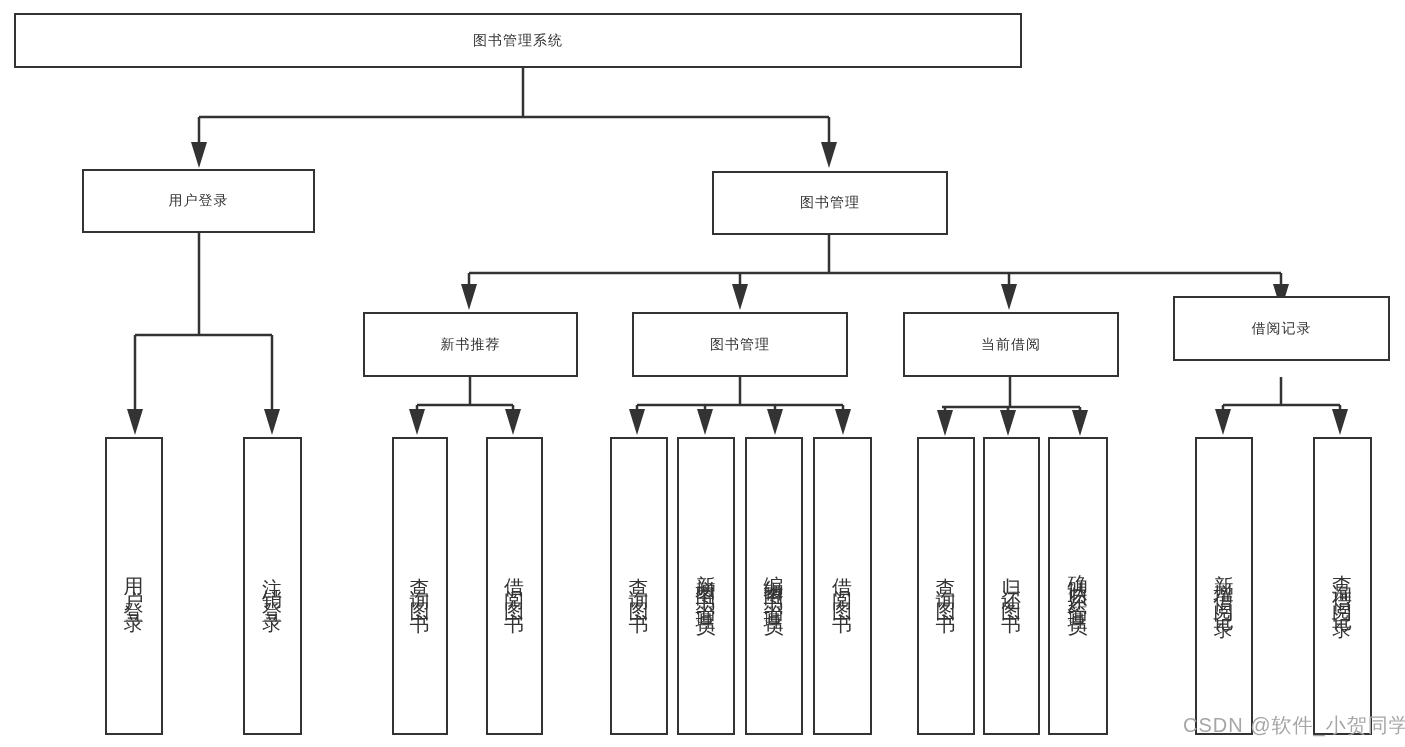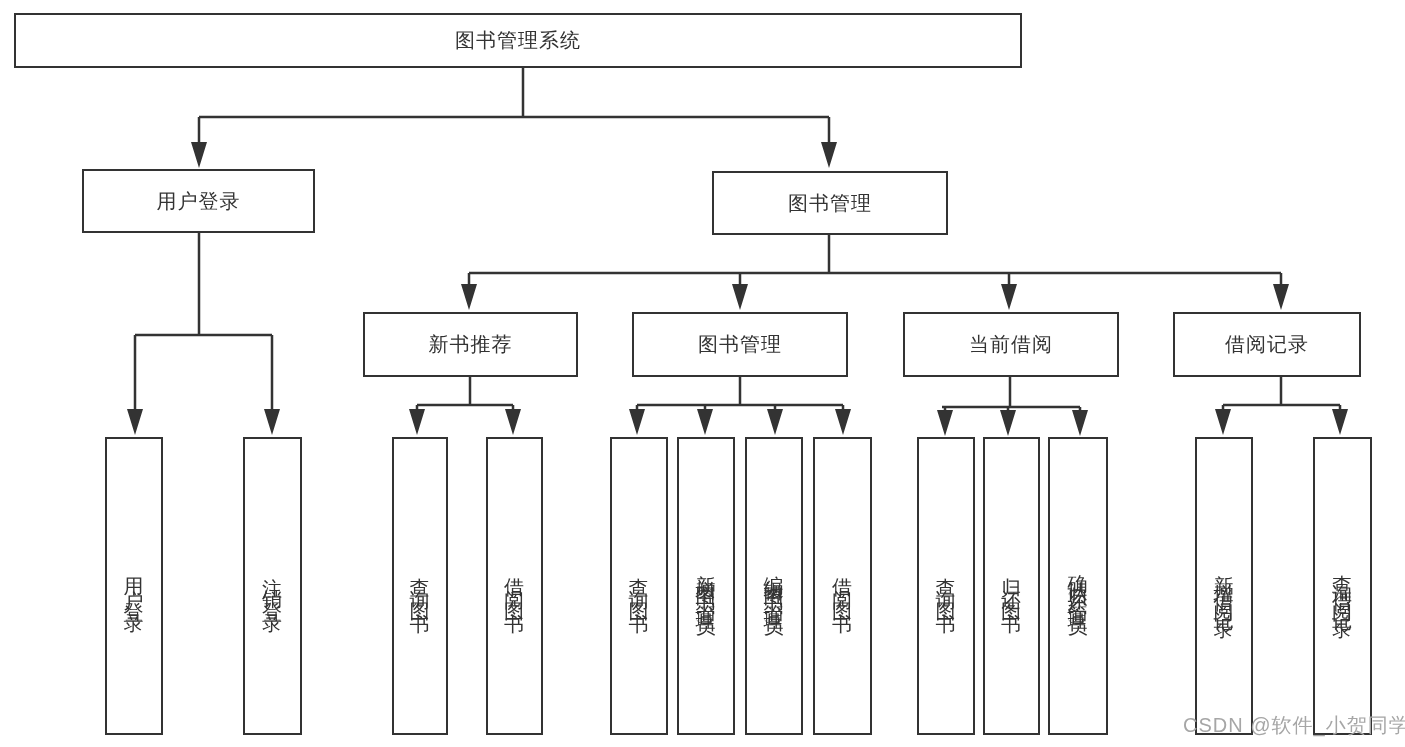--- a/index.html
+++ b/index.html
@@ -21,21 +21,21 @@
     position: absolute;
     box-sizing: border-box;
     background: #ffffff;
     border: 2.5px solid var(--border, #333333);
     color: var(--text, #333333);
     display: flex;
     align-items: center;
     justify-content: center;
     text-align: center;
   }
-  .h { font-size: 20px; letter-spacing: 1px; }
+  .h { font-size: 14px; letter-spacing: 1px; }
   .v {
     writing-mode: vertical-rl;
     text-orientation: mixed;
     font-size: 20px;
     letter-spacing: 12px;
     line-height: 1;
     top: 437px;
     height: 298px;
   }
   .v.mid  { letter-spacing: 9px; }
@@ -87,21 +87,21 @@
   </svg>
 
   <div class="box h" style="left:14px; top:13px; width:1008px; height:55px;">图书管理系统</div>
 
   <div class="box h" style="left:82px; top:169px; width:233px; height:64px;">用户登录</div>
   <div class="box h" style="left:712px; top:171px; width:236px; height:64px;">图书管理</div>
 
   <div class="box h" style="left:363px; top:312px; width:215px; height:65px;font-family:Liberation Mono, monospace;">新书推荐</div>
   <div class="box h" style="left:632px; top:312px; width:216px; height:65px;">图书管理</div>
   <div class="box h" style="left:903px; top:312px; width:216px; height:65px;">当前借阅</div>
-  <div class="box h" style="left:1173px; top:312px; width:188px; height:65px;">借阅记录</div>
+  <div class="box h" style="left:1173px; top:296px; width:217px; height:65px;">借阅记录</div>
 
   <div class="box v" style="left:105px; width:58px;">用户登录</div>
   <div class="box v" style="left:243px; width:59px;">注销登录</div>
 
   <div class="box v" style="left:392px; width:56px;">查询图书</div>
   <div class="box v" style="left:486px; width:57px;">借阅图书</div>
 
   <div class="box v" style="left:610px; width:58px;">查询图书</div>
   <div class="box v long" style="left:677px; width:58px;">新增图书（管理员）</div>
   <div class="box v long" style="left:745px; width:58px;">编辑图书（管理员）</div>

